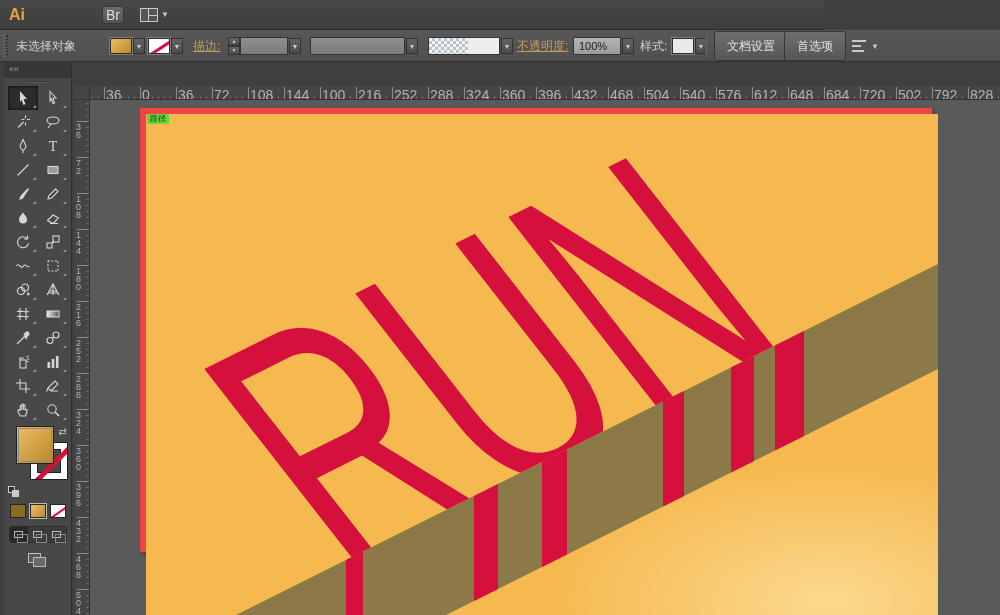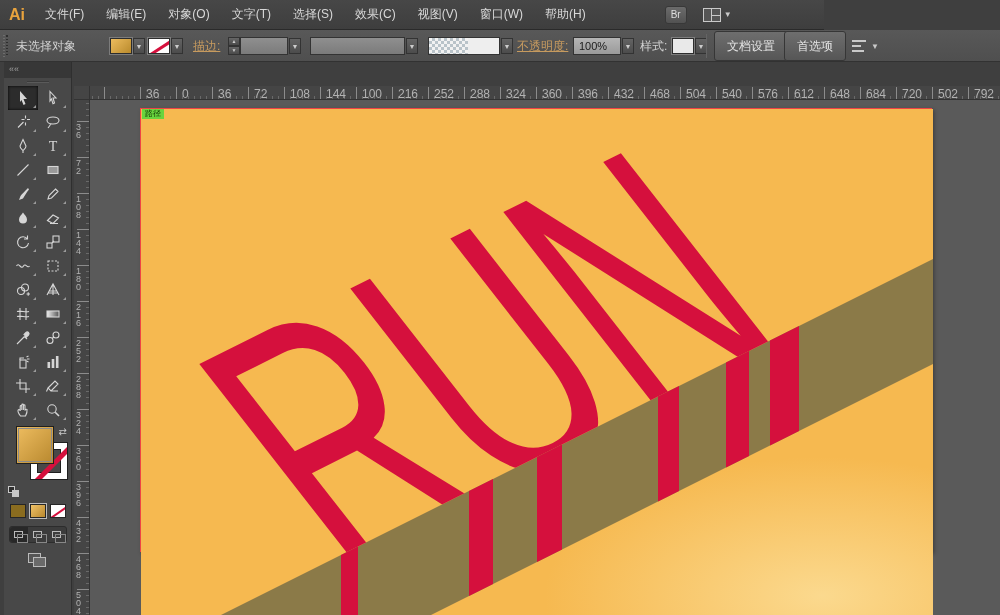--- a/index.html
+++ b/index.html
@@ -10,21 +10,21 @@
     -webkit-font-smoothing:antialiased; user-select:none;
   }
   
   .menu-bar{ position:absolute; left:0; top:0; width:824px; height:30px;
     background:linear-gradient(#474747,#3e3e3e); border-bottom:1px solid #2a2a2a;
     display:flex; align-items:center; }
   .app-logo{ width:34px; text-align:center; font-weight:bold; font-size:16px; color:#e8a33d; }
   .menu-items{ display:flex; align-items:center; }
   .menu-item{ color:#d8d8d8; font-size:12px; padding:6px 11px; cursor:default; }
   .bridge-btn{ margin-left:68px; width:22px; height:18px; background:linear-gradient(#6b6b6b,#525252);
-    border:1px solid #383838; border-radius:3px; color:#ddd; font-size:10px; font-weight:normal;
+    border:1px solid #383838; border-radius:3px; color:#ddd; font-size:14px; font-weight:normal;
     display:flex; align-items:center; justify-content:center; }
   .workspace-btn{ margin-left:16px; display:flex; align-items:center; color:#c9c9c9; }
   .ws-icon{ width:18px; height:14px; border:1px solid #c9c9c9; position:relative; background:#555;}
   .ws-icon:before{ content:""; position:absolute; left:7px; top:0; bottom:0; width:1px; background:#c9c9c9;}
   .ws-icon:after{ content:""; position:absolute; left:7px; right:0; top:6px; height:1px; background:#c9c9c9;}
   .caret{ font-size:8px; color:#c9c9c9; margin-left:3px; }
   
   .control-bar{ position:absolute; left:0; top:30px; width:1000px; height:32px;
     background:linear-gradient(#585858,#4f4f4f); border-bottom:1px solid #323232;
     font-size:12px; color:#d0d0d0; }
@@ -69,21 +69,21 @@
     border-right:1px solid #333; border-bottom:1px solid #333; }
   .h-ruler{ position:absolute; left:90px; top:86px; width:910px; height:14px; background:#454545;
     border-bottom:1px solid #333; overflow:hidden;
     background-image:repeating-linear-gradient(to right,#696969 0 1px,transparent 1px 6px);
     background-size:100% 4px; background-position:2px 10px; background-repeat:no-repeat; }
   .v-ruler{ position:absolute; left:74px; top:100px; width:16px; height:515px; background:#454545;
     border-right:1px solid #333; overflow:hidden;
     background-image:repeating-linear-gradient(to bottom,#696969 0 1px,transparent 1px 6px);
     background-size:4px 100%; background-position:12px 3px; background-repeat:no-repeat; }
   .htick{ position:absolute; bottom:0; width:1px; height:12px; background:#8c8c8c; }
-  .hlabel{ position:absolute; top:1px; font-size:12px; color:#b2b2b2;margin-left:40px; }
+  .hlabel{ position:absolute; top:1px; font-size:14px; color:#b2b2b2; }
   .vtick{ position:absolute; right:0; height:1px; width:12px; background:#8c8c8c; }
   .vlabel{ position:absolute; left:2px; font-size:9px; line-height:8px; color:#b2b2b2; white-space:pre; }
   
   .tool-panel{ position:absolute; left:4px; top:62px; width:68px; bottom:0; background:#484848;
     border-right:1px solid #2f2f2f; }
   .tp-head{ height:16px; background:#373737; color:#9f9f9f; font-size:9px; line-height:15px; padding-left:5px; }
   .tp-grip{ height:8px; display:flex; justify-content:center; align-items:center; }
   .tp-grip i{ width:22px; height:2px; background:#3a3a3a; border-bottom:1px solid #5a5a5a; }
   .tool-grid{ display:grid; grid-template-columns:30px 30px; justify-content:center; }
   .tool-cell{ width:30px; height:24px; display:flex; align-items:center; justify-content:center; position:relative; }
@@ -113,43 +113,32 @@
   .dm{ flex:1; display:flex; align-items:center; justify-content:center; }
   .dm.active{ background:#282828; border-radius:3px 0 0 3px; }
   .dm i{ width:9px; height:7px; border:1px solid #bbb; position:relative; }
   .dm i:before{ content:""; position:absolute; left:2px; top:2px; width:9px; height:7px; border:1px solid #888; }
   .screen-mode{ margin:10px auto 0; width:20px; height:15px; position:relative; }
   .screen-mode i{ position:absolute; width:13px; height:10px; border:1px solid #bbb; background:#565656; }
   .screen-mode i+i{ left:5px; top:4px; background:#6a6a6a; }
   
   .doc-area{ position:absolute; left:90px; top:100px; right:0; bottom:0; background:#5a5a5a; overflow:hidden; }
   .artboard{ position:absolute; left:50px; top:8px; width:792px; height:444px;
-    border:1px solid #ef4444; box-shadow:2px 2px 4px rgba(0,0,0,.35); background:#a21caf; }
+    border:6px solid #ef4444; box-shadow:2px 2px 4px rgba(0,0,0,.35); background:#a21caf; }
   .artboard svg{ display:block; }
   .path-badge{ position:absolute; left:1px; top:0; height:10px; padding:0 3px; background:#69d43e;
     color:#123b05; font-size:8px; line-height:10px; z-index:5; }
 </style>
 </head>
 <body>
 
 <div id="app">
 
   <div class="menu-bar">
     <div class="app-logo">Ai</div>
-    <div class="menu-items" id="menu-items">
-        <span class="menu-item">文件(F)</span>
-        <span class="menu-item">编辑(E)</span>
-        <span class="menu-item">对象(O)</span>
-        <span class="menu-item">文字(T)</span>
-        <span class="menu-item">选择(S)</span>
-        <span class="menu-item">效果(C)</span>
-        <span class="menu-item">视图(V)</span>
-        <span class="menu-item">窗口(W)</span>
-        <span class="menu-item">帮助(H)</span>
-      </div>
     <div class="bridge-btn">Br</div>
     <div class="workspace-btn">
       <span class="ws-icon"></span>
       <span class="caret">▼</span>
     </div>
   </div>
 
   <div class="control-bar">
     <div class="grip"></div>
     <div class="cb" style="left:16px">未选择对象</div>

